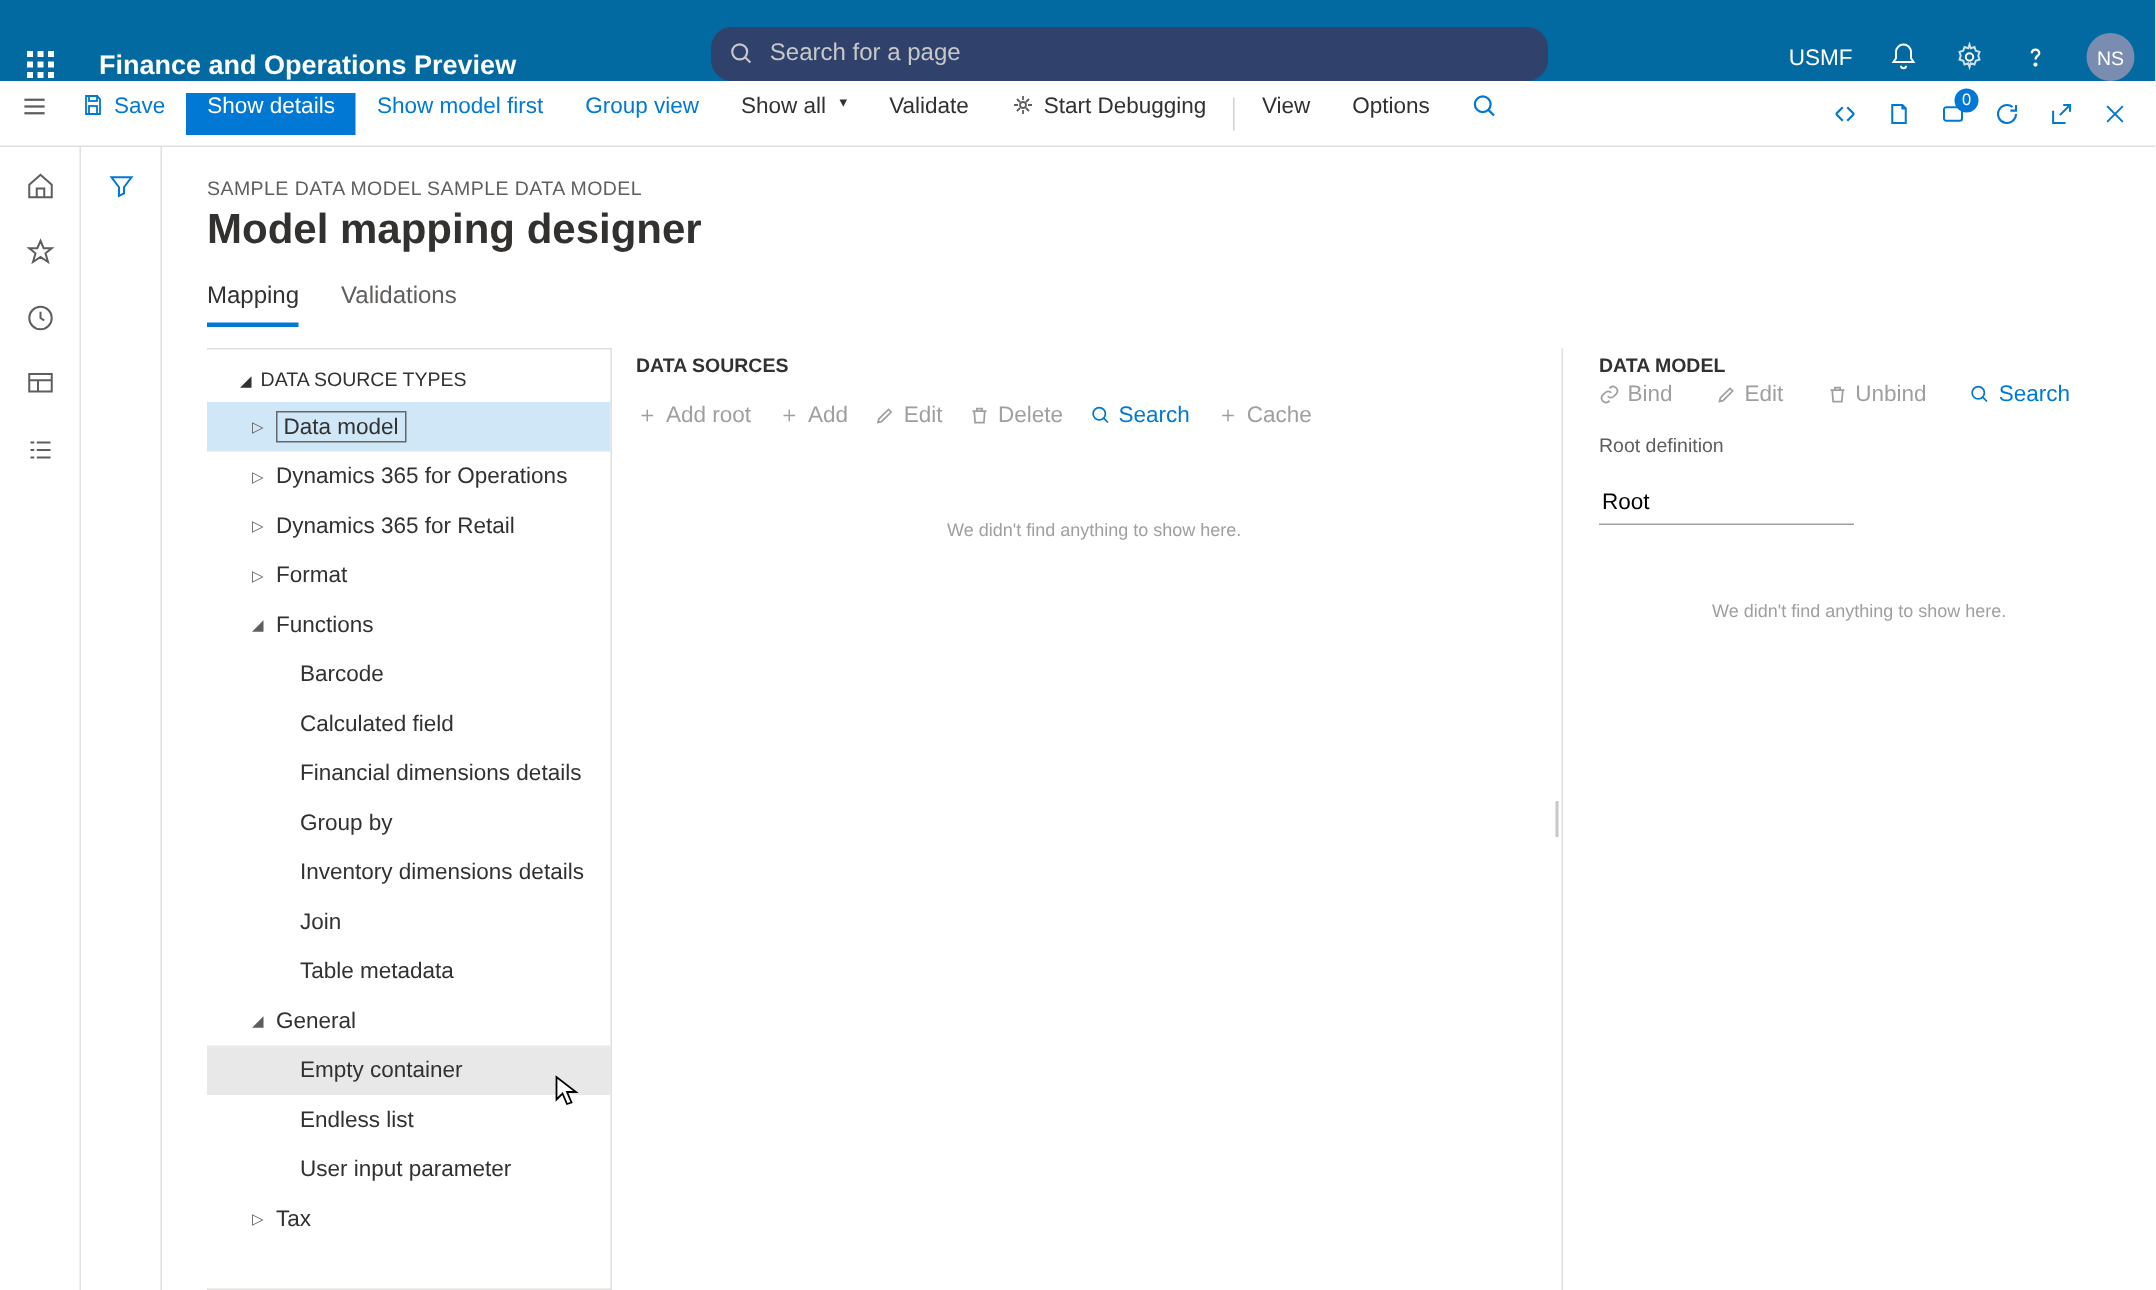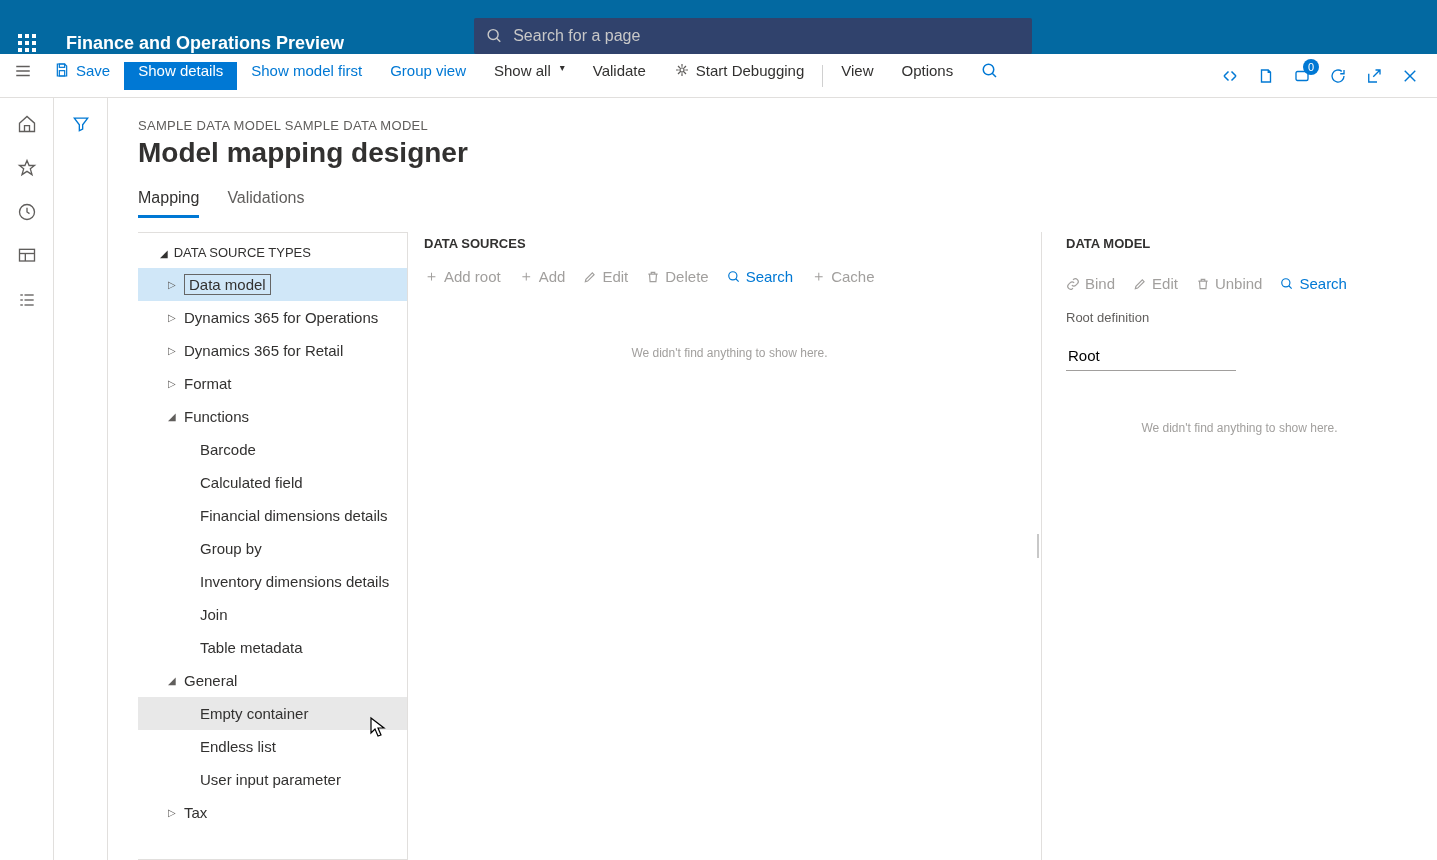--- a/index.html
+++ b/index.html
@@ -1,21 +1,21 @@
 <!DOCTYPE html>
 <html><head>
 <meta charset="utf-8">
 <style>
 *{box-sizing:border-box;margin:0;padding:0;font-family:"Segoe UI",Arial,sans-serif}
 body{width:1437px;height:860px;overflow:hidden;background:#fff;color:#323130}
 .top-bar{height:54px;background:#0369a1;color:#fff;display:flex;align-items:flex-end;padding:0 14px}
 .waffle{width:24px;height:24px;display:grid;grid-template-columns:repeat(3,4px);grid-template-rows:repeat(3,4px);gap:3px;cursor:pointer;padding:4px}
 .waffle span{background:#fff;width:4px;height:4px}
 .app-title{margin-left:28px;font-size:18px;font-weight:600}
-.global-search{margin-left:130px;width:558px;height:36px;background:#30426c;border-radius:2px;display:flex;align-items:center;padding:0 12px;color:#c8c8c8;cursor:text}
+.global-search{margin-left:130px;width:558px;height:36px;background:#30426c;border-radius:14px;display:flex;align-items:center;padding:0 12px;color:#c8c8c8;cursor:text}
 .global-search input{background:transparent;border:none;outline:none;color:#fff;font-size:16px;margin-left:10px;width:100%}
 .global-search input::placeholder{color:#c8c8c8}
 .top-right{margin-left:auto;display:flex;align-items:center;gap:24px}
 .top-right .lbl{font-size:15px}
 .top-icon{width:20px;height:20px;cursor:pointer;display:flex;align-items:center;justify-content:center}
 .avatar{width:32px;height:32px;border-radius:50%;background:#7a8cb0;display:flex;align-items:center;justify-content:center;font-size:13px;cursor:pointer}
 .action-bar{height:44px;background:#fff;border-bottom:1px solid #e1dfdd;display:flex;align-items:center;padding-left:14px}
 .ab-item{height:28px;display:flex;align-items:flex-start;padding:0 14px;font-size:15px;cursor:pointer;gap:6px}
 .ab-item.blue{color:#0078d4}
 .ab-item.active{background:#0078d4;color:#fff}
@@ -44,21 +44,21 @@
 .tree-item.level1{padding-left:30px}
 .tree-item.level2{padding-left:62px}
 .middle-panel{flex:1;padding-left:16px}
 .panel-title{font-size:13px;font-weight:700;margin-top:4px}
 .toolbar{display:flex;gap:18px;margin-top:16px;align-items:center;font-size:15px}
 .tb-btn{display:flex;align-items:center;gap:5px;cursor:pointer;color:#a19f9d}
 .tb-btn.blue{color:#0078d4}
 .empty-msg{text-align:center;color:#a19f9d;font-size:12px;margin-top:60px}
 .right-panel{width:396px;border-left:1px solid #e1dfdd;padding:0 24px}
 .rp-title{font-size:13px;font-weight:700;margin-top:4px}
-.rp-toolbar{display:flex;gap:18px;margin-top:24px;font-size:15px;align-items:center}
+.rp-toolbar{display:flex;gap:29px;margin-top:3px;font-size:15px;align-items:center}
 .rp-btn{display:flex;align-items:center;gap:5px;cursor:pointer;color:#a19f9d}
 .rp-btn.blue{color:#0078d4}
 .field-label{font-size:13px;color:#605e5c;margin-top:18px}
 .field-input{border:none;border-bottom:1px solid #a19f9d;width:170px;padding:6px 2px;font-size:15px;outline:none;margin-top:16px}
 .caret{font-size:10px;margin-left:3px}
 .hamburger{cursor:pointer;color:#605e5c}
 .cursor{position:absolute;left:369px;top:716px;pointer-events:none}
 svg{display:block}
 .splitter{width:6px;cursor:col-resize;display:flex;align-items:center;justify-content:center}
 .splitter::before{content:"";width:2px;height:24px;background:#c8c8c8}
@@ -78,20 +78,42 @@
       <span></span>
       <span></span>
   </div>
   <div class="app-title">Finance and Operations Preview</div>
   <div class="global-search">
     <svg width="18" height="18" viewBox="0 0 24 24" fill="none" stroke="#c8c8c8" stroke-width="2">
         <circle cx="10" cy="10" r="7"></circle>
         <line x1="20" y1="20" x2="15" y2="15"></line>
       </svg>
     <input placeholder="Search for a page" style="">
+  </div>
+  <div class="top-right">
+    <span class="lbl">USMF</span>
+    <span class="top-icon">
+      <svg width="20" height="20" viewBox="0 0 24 24" fill="none" stroke="#fff" stroke-width="1.6">
+          <path d="M6 8a6 6 0 0112 0v5l2 3H4l2-3V8z"></path>
+          <path d="M10 19a2 2 0 004 0"></path>
+        </svg>
+    </span>
+    <span class="top-icon">
+      <svg width="20" height="20" viewBox="0 0 24 24" fill="none" stroke="#fff" stroke-width="1.6">
+          <circle cx="12" cy="12" r="3"></circle>
+          <path d="M12 2l1 3 3-1 1 3 3 1-1 3 1 3-3 1-1 3-3-1-1 3-1-3-3 1-1-3-3-1 1-3-1-3 3-1 1-3 3 1z" opacity=".8"></path>
+        </svg>
+    </span>
+    <span class="top-icon">
+      <svg width="20" height="20" viewBox="0 0 24 24" fill="none" stroke="#fff" stroke-width="1.8">
+          <path d="M9 9a3 3 0 116 0c0 2-3 2-3 5"></path>
+          <circle cx="12" cy="18" r="0.8" fill="#fff"></circle>
+        </svg>
+    </span>
+    <div class="avatar">NS</div>
   </div>
 </div>
 
 <div class="action-bar">
   <span class="hamburger ab-item" style="padding:0 8px 0 0">
     <svg width="18" height="18" viewBox="0 0 24 24" stroke="#605e5c" stroke-width="2">
         <line x1="3" y1="6" x2="21" y2="6"></line>
         <line x1="3" y1="12" x2="21" y2="12"></line>
         <line x1="3" y1="18" x2="21" y2="18"></line>
       </svg>

